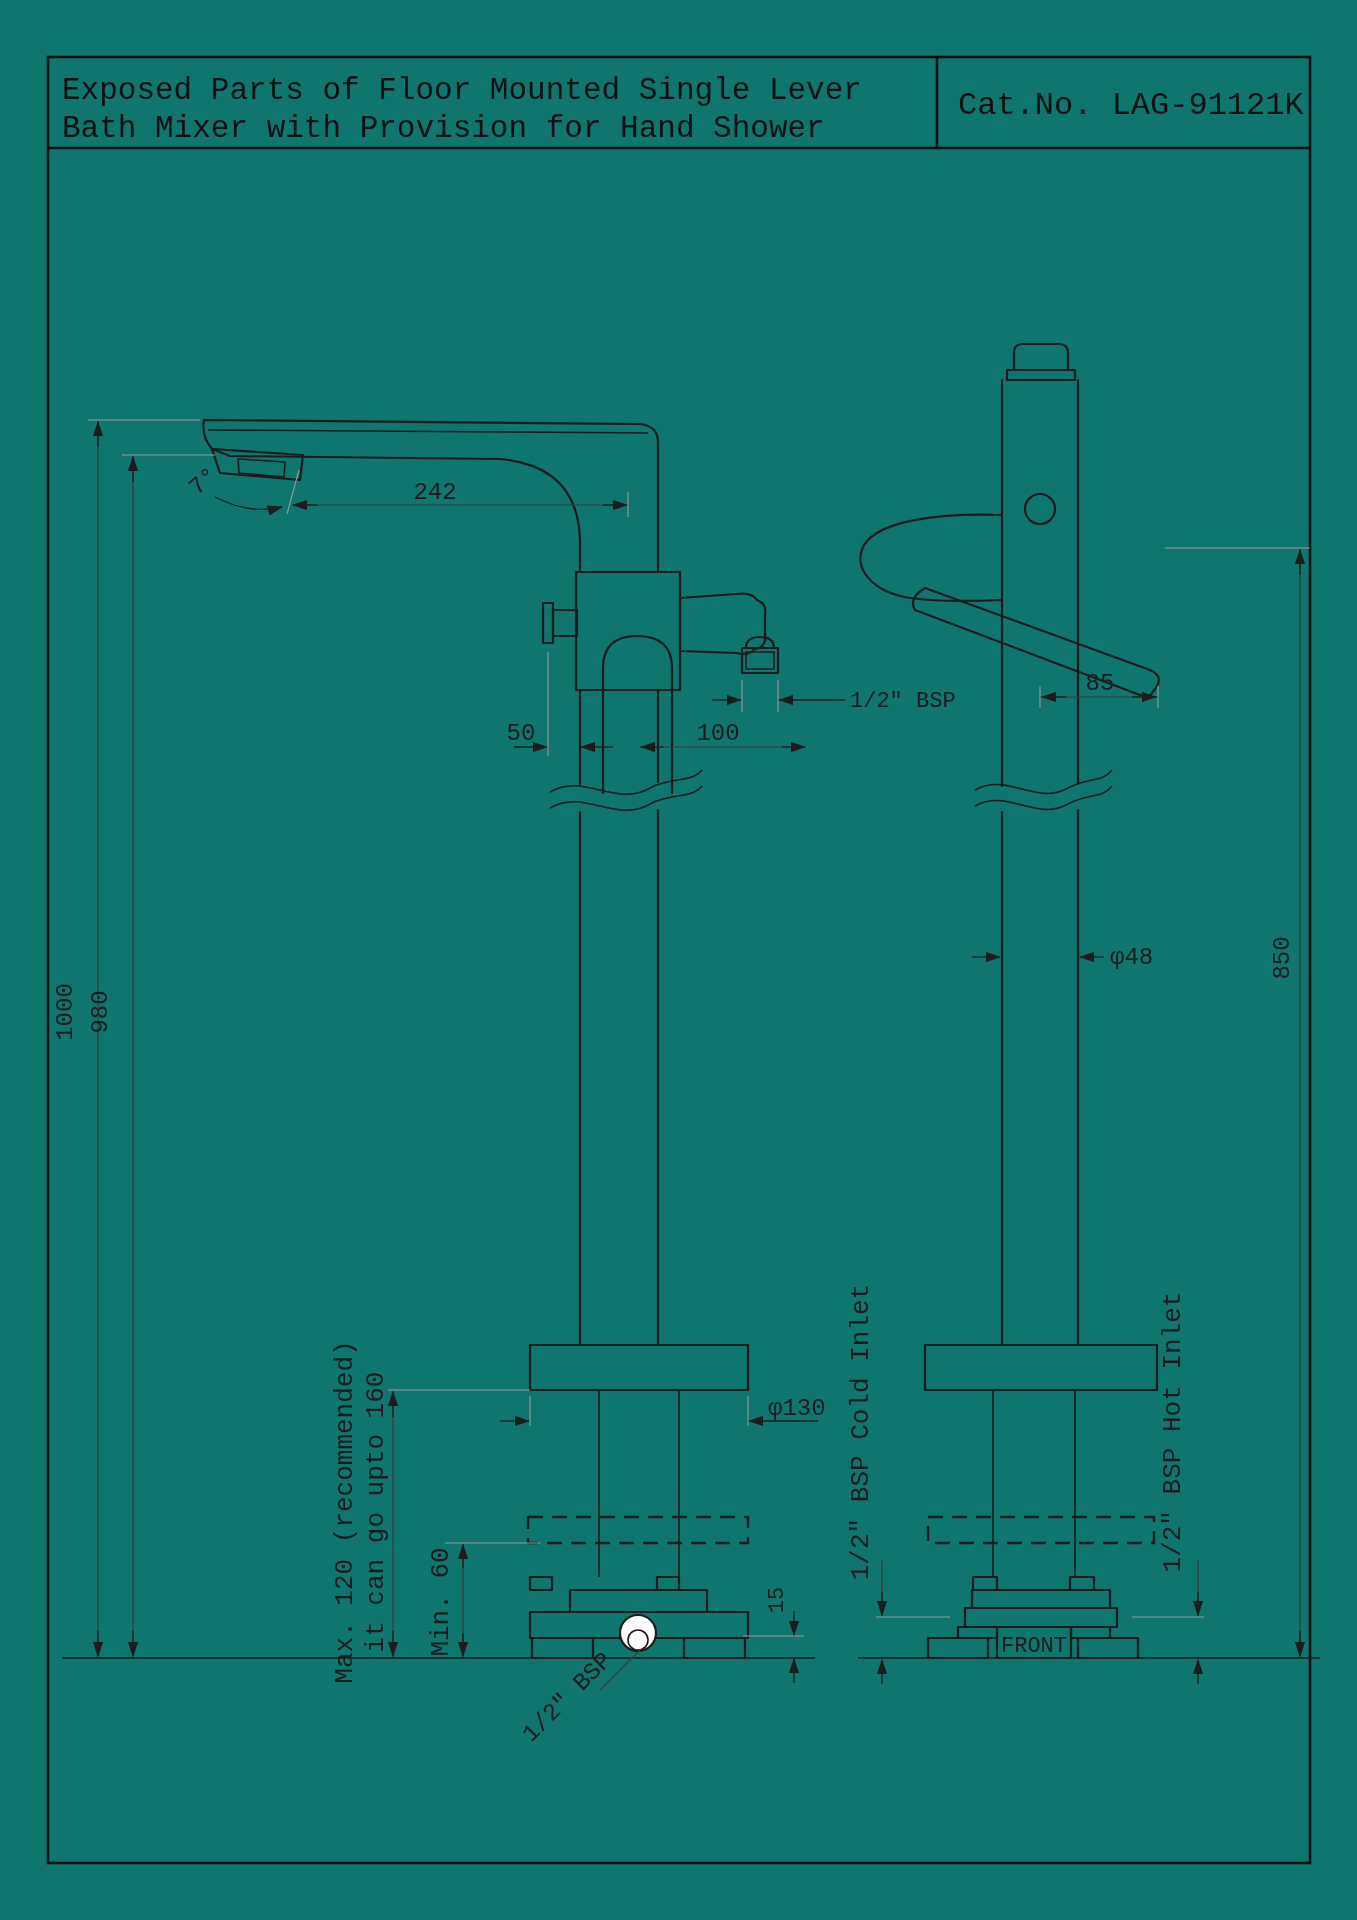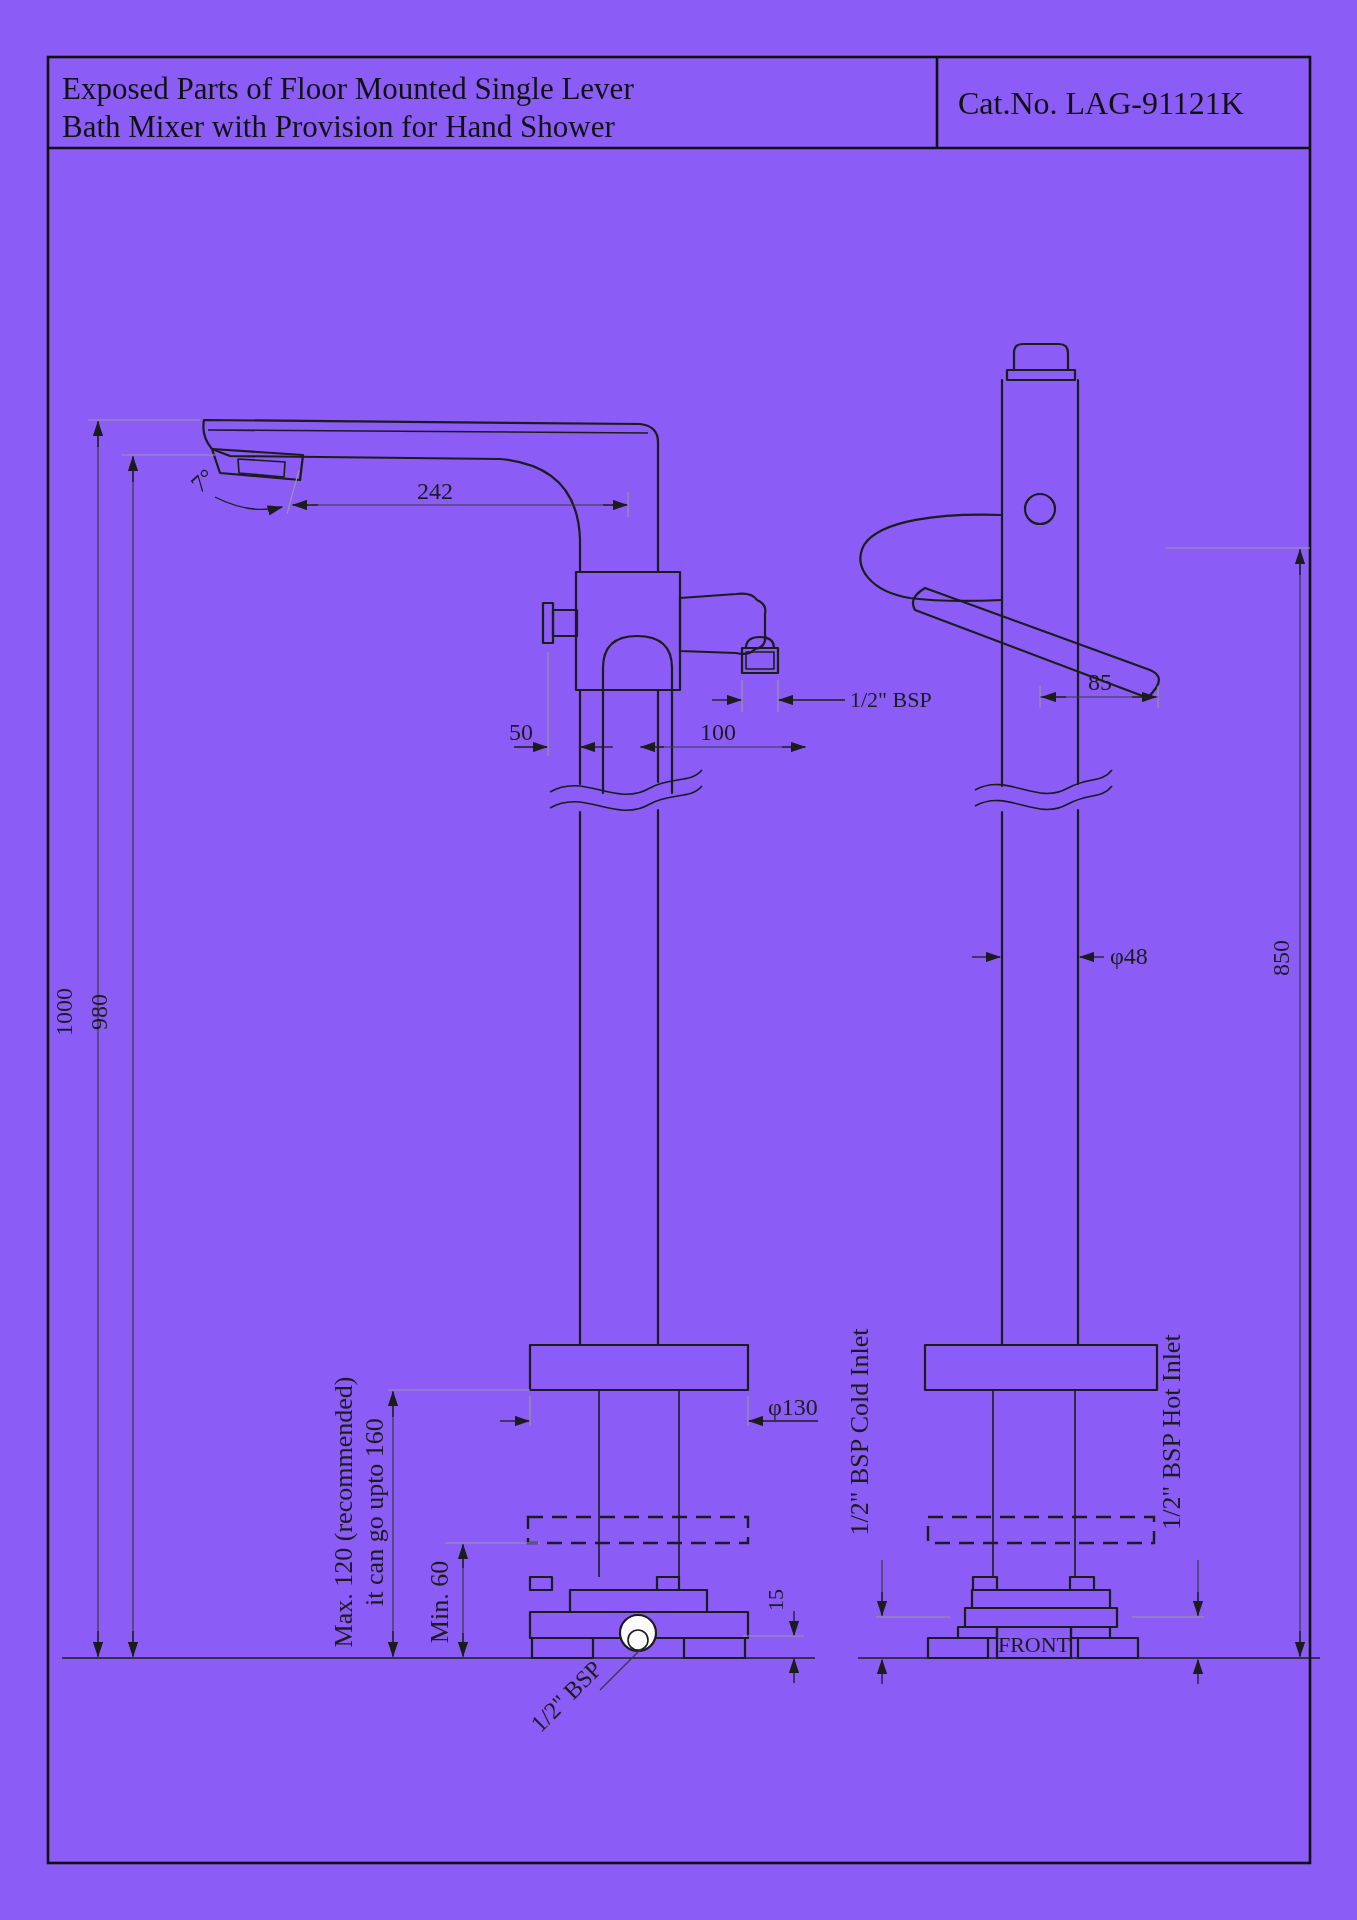--- a/index.html
+++ b/index.html
@@ -1,20 +1,20 @@
 <!DOCTYPE html>
 <html><head>
 <meta charset="utf-8">
 <style>
   html,body{margin:0;padding:0;background:#ffffff;}
   .sheet{
     position:relative;
     width:1357px;height:1920px;
-    background:#8b5cf6;
-    font-family:Liberation Serif, serif;
+    background:#0f766e;
+    font-family:Liberation Mono, monospace;
     overflow:hidden;
   }
   svg{position:absolute;left:0;top:0;}
   .outline{fill:none;stroke:#1c1c1c;stroke-width:2.2;stroke-linejoin:round;stroke-linecap:round;}
   .outline-thin{fill:none;stroke:#1c1c1c;stroke-width:1.6;stroke-linejoin:round;}
   .fillwhite{fill:#ffffff;stroke:#1c1c1c;stroke-width:2.2;stroke-linejoin:round;}
   .dashed{fill:none;stroke:#1c1c1c;stroke-width:2.4;stroke-dasharray:15 9;}
   .ext{fill:none;stroke:#9a9a9a;stroke-width:1.1;}
   .dim{fill:none;stroke:#3a3a3a;stroke-width:1.2;}
   .arr{fill:none;stroke:#1c1c1c;stroke-width:1.3;}

